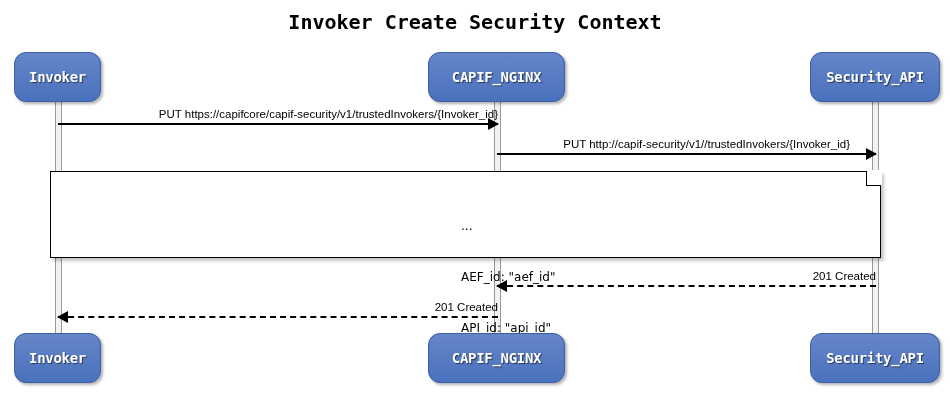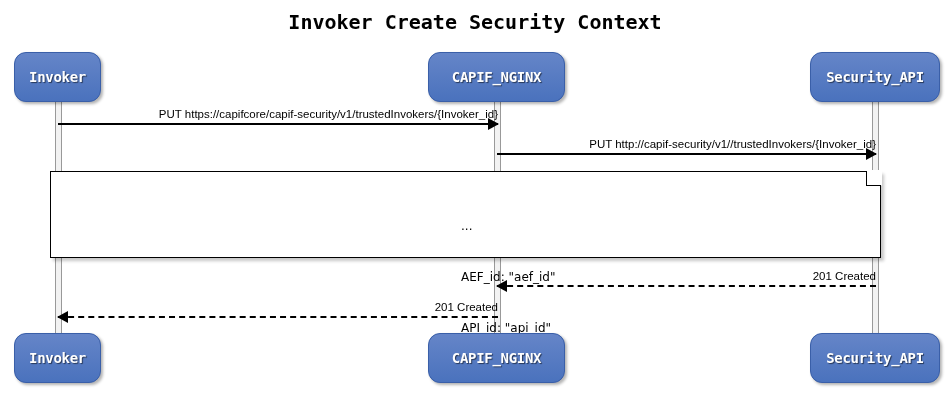--- a/index.html
+++ b/index.html
@@ -187,21 +187,21 @@
   <div class="participant" style="left:810px; top:52px; width:130px;">
     <span>Security_API</span>
   </div>
 
   <div class="msg-label" style="left:58px; top:108px; width:440px;">PUT https://capifcore/capif-security/v1/trustedInvokers/{Invoker_id}</div>
   <div class="msg" style="left:58px; top:123px; width:440px;">
     <div class="line"></div>
     <div class="head-right"></div>
   </div>
 
-  <div class="msg-label" style="left:497px; top:138px; width:379px;">PUT http://capif-security/v1//trustedInvokers/{Invoker_id}</div>
+  <div class="msg-label" style="left:471px; top:138px; width:379px;">PUT http://capif-security/v1//trustedInvokers/{Invoker_id}</div>
   <div class="msg" style="left:497px; top:153px; width:379px;">
     <div class="line"></div>
     <div class="head-right"></div>
   </div>
 
   <div class="note" style="left:50px; top:171px; width:831px; height:87px;">
     <div class="fold-cut"></div>
     <div class="fold"></div>
     <div class="note-text">
       <span class="ln">...</span>

